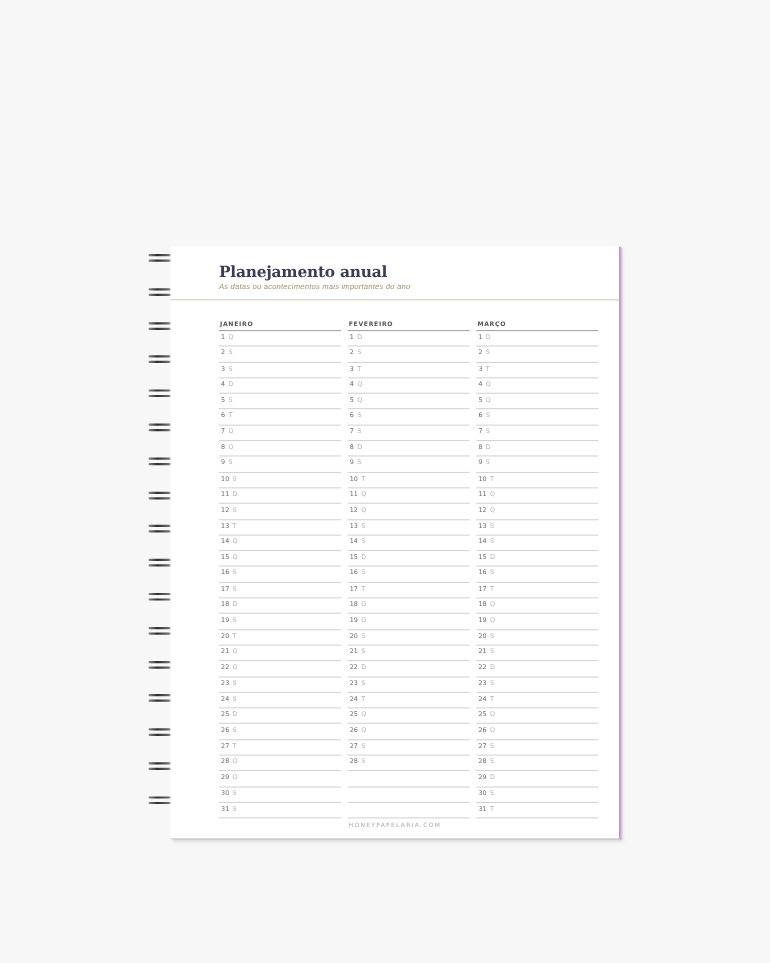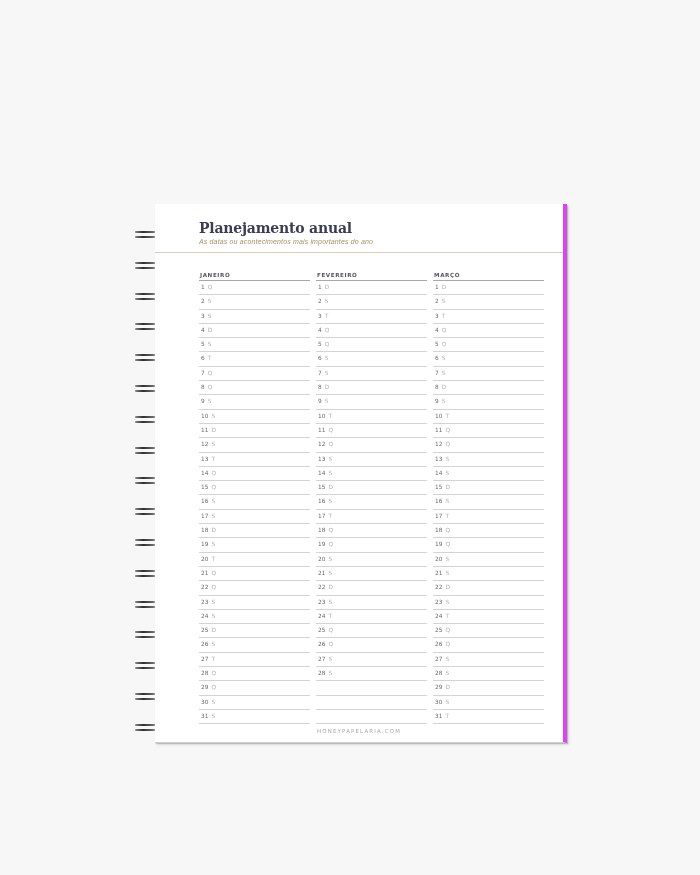--- a/index.html
+++ b/index.html
@@ -5,25 +5,25 @@
     html, body { margin: 0; padding: 0; }
     body {
       width: 700px; height: 875px;
       background: #f7f7f7;
       position: relative;
       overflow: hidden;
       font-family: "DejaVu Sans", sans-serif;
     }
     .page {
       position: absolute;
-      left: 155px; top: 204px;
+      left: 155px; top: 224px;
       width: 408px; height: 538px;
       background: #ffffff;
       box-shadow: 1px 1px 1px rgba(0,0,0,0.18), 2px 2px 3px rgba(0,0,0,0.10);
-      border-right: 4px solid #d946ef;
+      border-right: 1px solid #d946ef;
       border-bottom: 1px solid #cfcfcf;
     }
     .spiral { position: absolute; left: 0; top: 0; width: 0; height: 0; }
     .ring { position: absolute; width: 45px; height: 12px; }
     .ring .wire {
       position: absolute; left: 0; height: 2px; width: 40px;
       background: linear-gradient(90deg, #888 0%, #2e2e2e 20%, #6a6a6a 45%, #bdbdbd 52%, #3a3a3a 65%, #5c5c5c 100%);
       border-radius: 1px;
     }
     .ring .w1 { top: 2px; }

